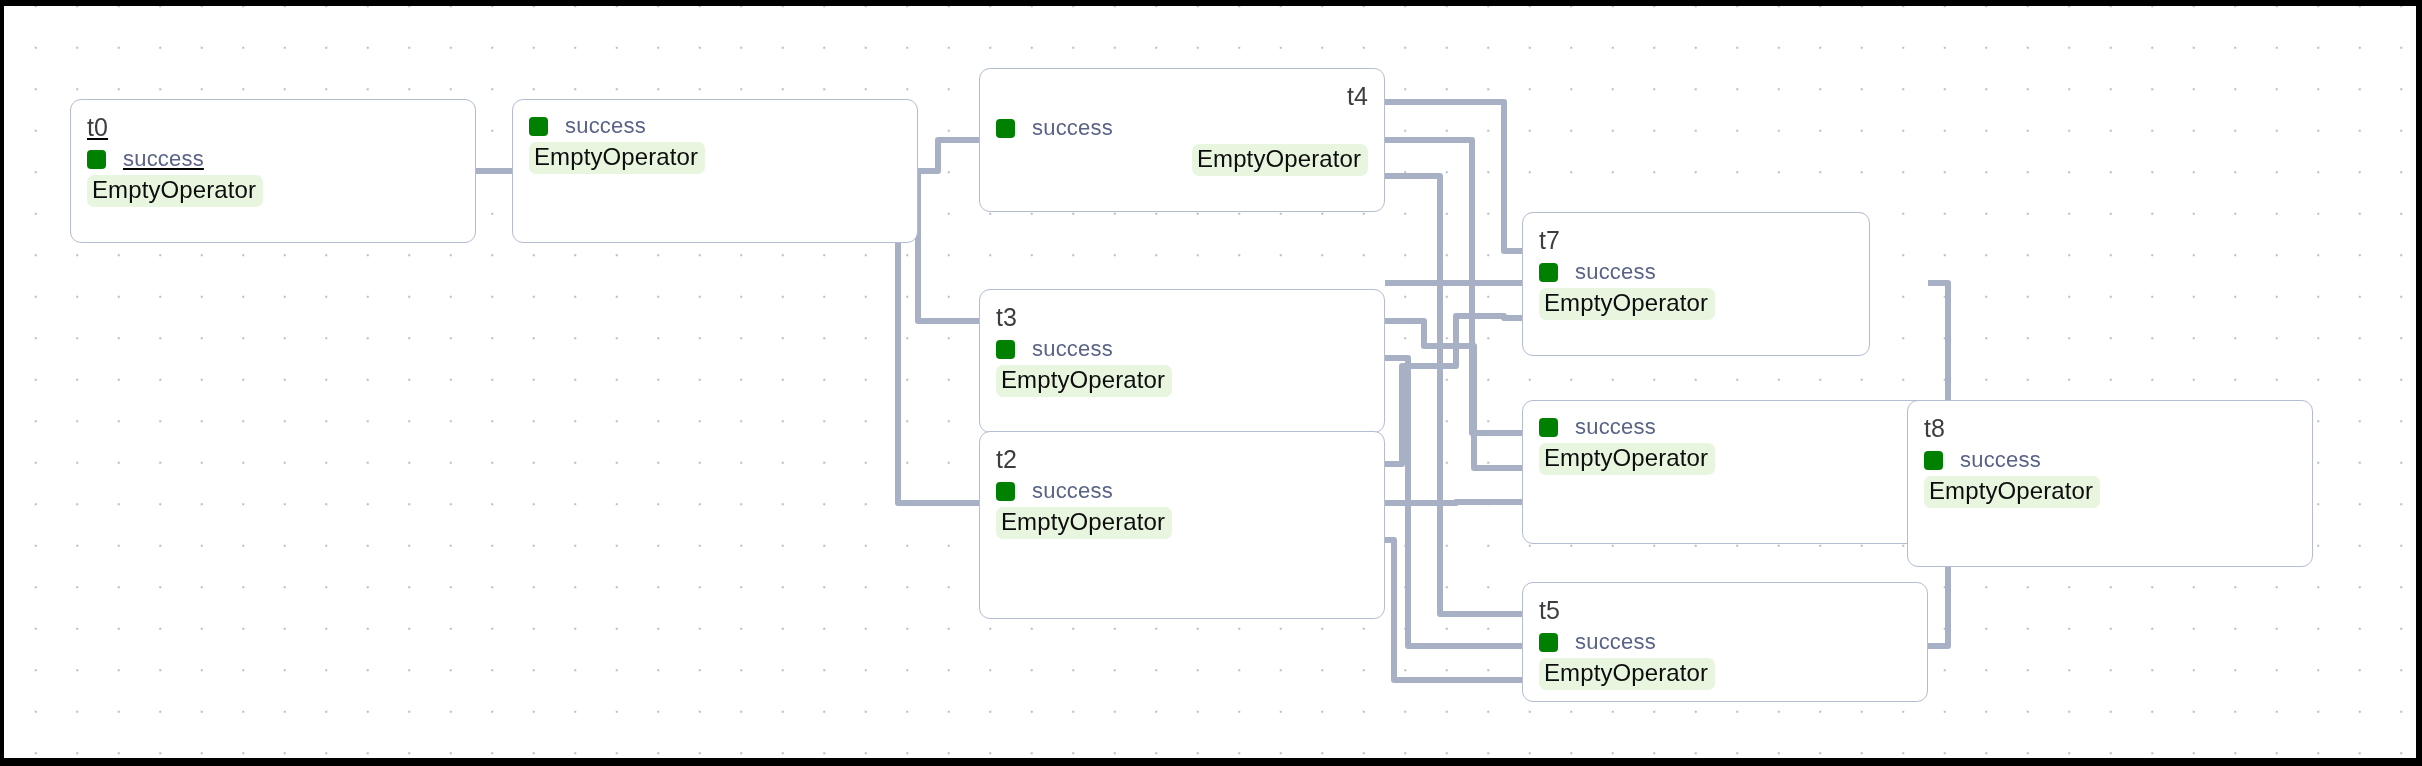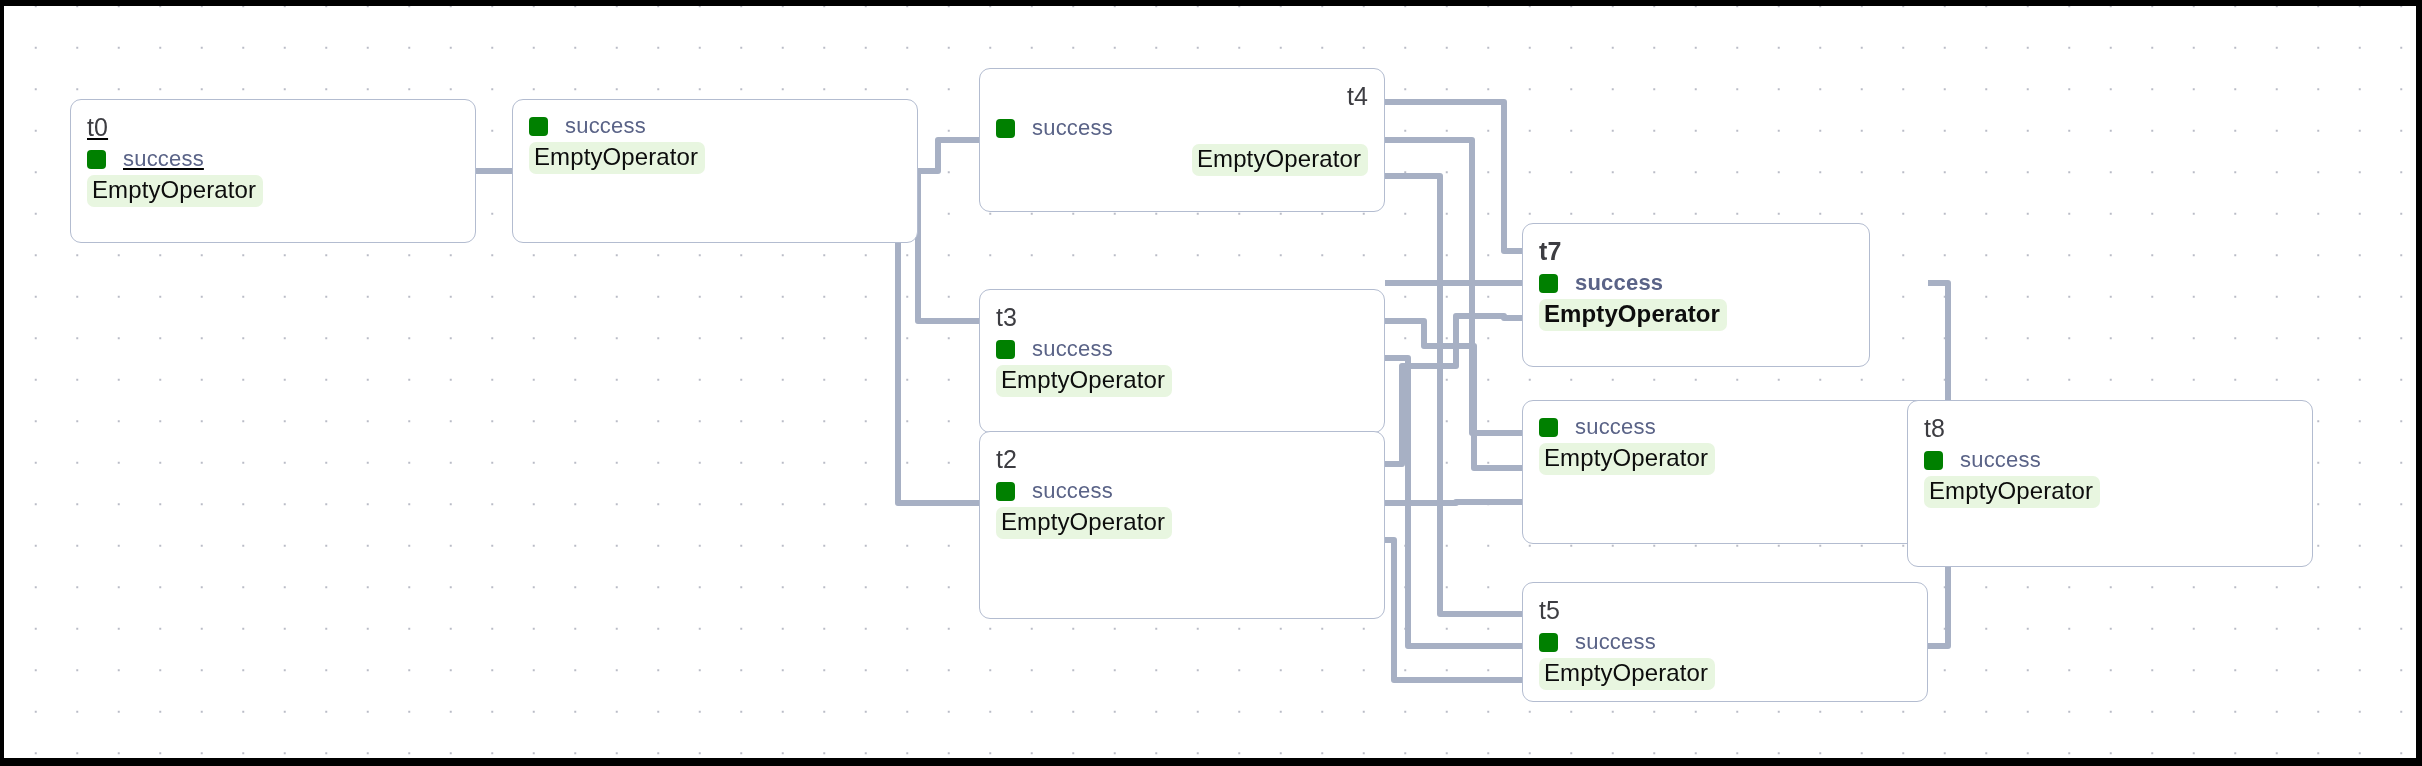--- a/index.html
+++ b/index.html
@@ -134,21 +134,21 @@
 
     <div class="node" style="left:975px;top:425px;width:406px;height:188px;">
       <div class="node-title">t2</div>
       <div class="node-status">
         <span class="status-swatch"></span>
         <span class="status-label">success</span>
       </div>
       <span class="node-op">EmptyOperator</span>
     </div>
 
-    <div class="node" style="left:1518px;top:217px;width:348px;height:144px;font-weight:bold;">
+    <div class="node" style="left:1518px;top:206px;width:348px;height:144px;">
       <div class="node-title">t7</div>
       <div class="node-status">
         <span class="status-swatch"></span>
         <span class="status-label">success</span>
       </div>
       <span class="node-op">EmptyOperator</span>
     </div>
 
     <div class="node" style="left:1518px;top:394px;width:406px;height:144px;">
       <div class="node-status">

